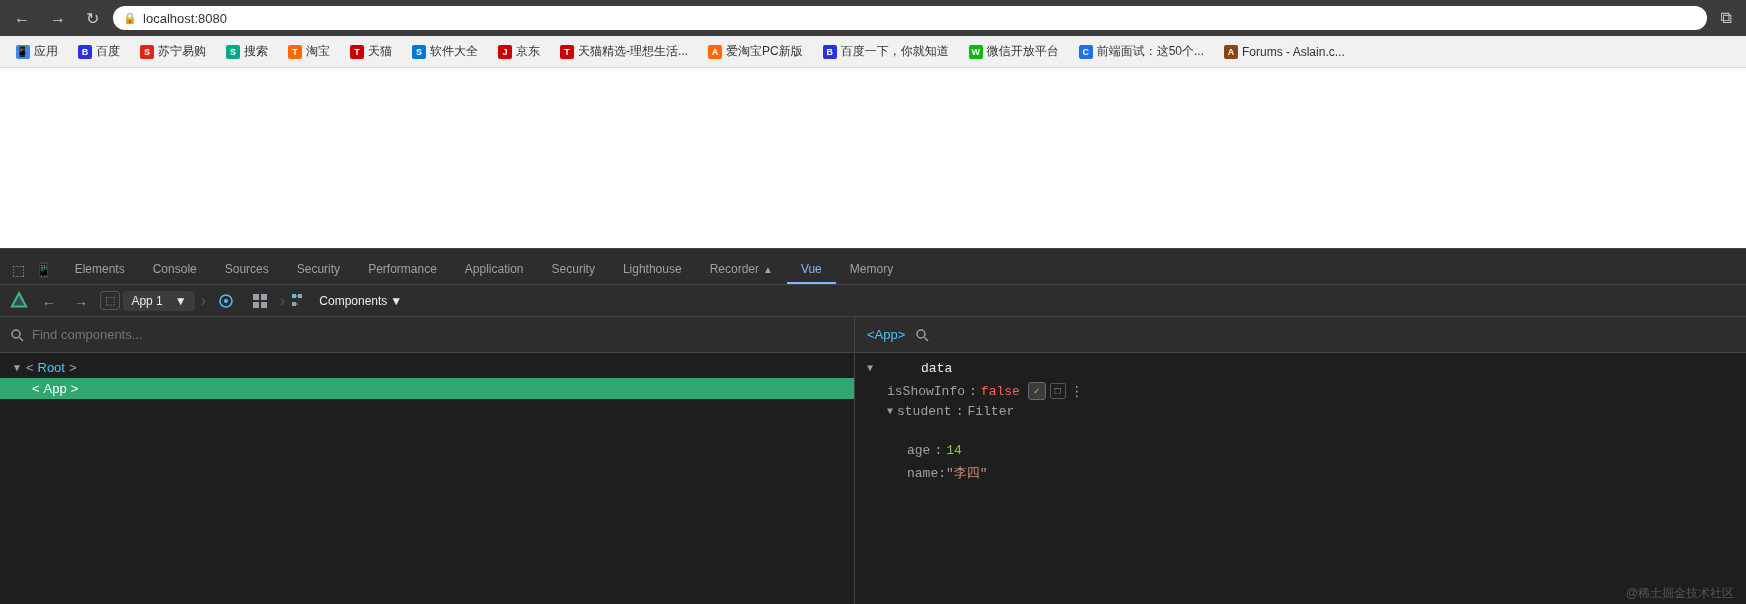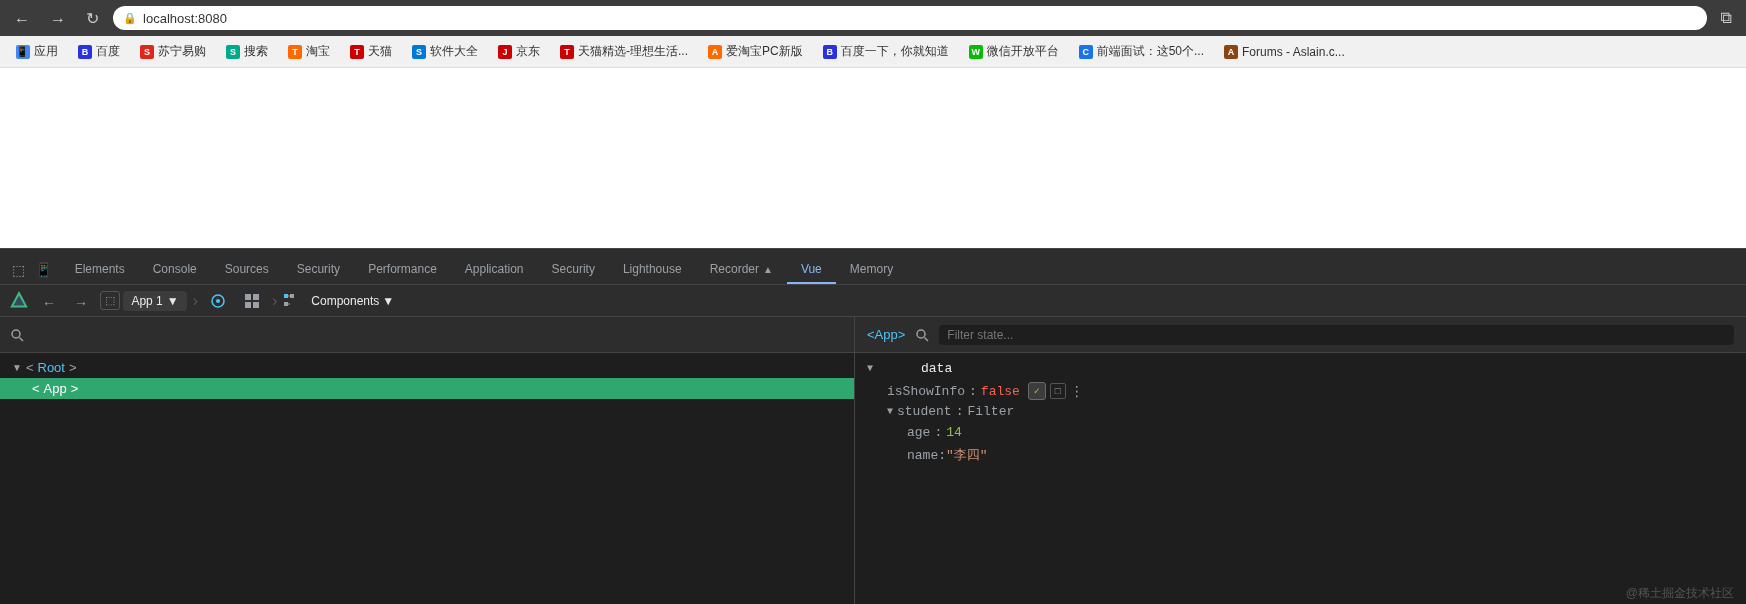--- a/index.html
+++ b/index.html
@@ -153,21 +153,21 @@
     .app-selector {
       background: #3c3c3c;
       border: none;
       border-radius: 4px;
       color: #e8eaed;
       font-size: 12px;
       padding: 3px 8px;
       cursor: pointer;
       display: flex;
       align-items: center;
-      gap: 4px;
+      gap: 12px;
     }
     .components-btn {
       background: none;
       border: none;
       color: #e8eaed;
       font-size: 12px;
       cursor: pointer;
       display: flex;
       align-items: center;
       gap: 3px;
@@ -464,20 +464,21 @@
   </div>
 
   <div class="devtools-main">
 
     <div class="devtools-left">
       <div class="search-bar">
         <svg width="14" height="14" viewBox="0 0 14 14">
             <circle cx="6" cy="6" r="4" fill="none" stroke="#9aa0a6" stroke-width="1.5"></circle>
             <line x1="9.5" y1="9.5" x2="13" y2="13" stroke="#9aa0a6" stroke-width="1.5"></line>
           </svg>
+        <input class="search-input" type="text" placeholder="Find components..." style="">
       </div>
       <div class="component-tree">
         <div class="tree-item">
           <span class="arrow">▼</span>
           <span class="tag-bracket">&lt;</span>
             <span class="tag">Root</span>
             <span class="tag-bracket">&gt;</span>
         </div>
         <div class="tree-item selected">
           <span class="arrow" style="margin-left:16px;"></span>
@@ -488,21 +489,20 @@
       </div>
     </div>
 
     <div class="devtools-right">
       <div class="right-header">
         <span class="app-tag">&lt;App&gt;</span>
         <svg width="14" height="14" viewBox="0 0 14 14">
             <circle cx="6" cy="6" r="4" fill="none" stroke="#9aa0a6" stroke-width="1.5"></circle>
             <line x1="9.5" y1="9.5" x2="13" y2="13" stroke="#9aa0a6" stroke-width="1.5"></line>
           </svg>
-        <input class="filter-input" type="text" placeholder="Filter state..." style="">
       </div>
 
       <div class="data-panel">
 
         <div class="data-section">
           <div class="data-section-header">
             <span class="data-arrow">▼</span>
             <span class="data-key">data</span>
           </div>
 
@@ -521,21 +521,21 @@
           </div>
 
           <div class="data-row" style="flex-direction:column;align-items:flex-start;">
             <div style="display:flex;align-items:center;gap:4px;">
               <span class="data-arrow">▼</span>
               <span class="data-row-key">student</span>
               <span class="data-row-colon">:</span>
               <span class="data-row-value-type">Filter</span>
             </div>
 
-            <div style="display:flex;align-items:center;gap:4px;padding-left:20px;margin-top:2px;">
+            <div style="display:flex;align-items:center;gap:4px;padding-left:20px;margin-top:20px;">
               <span class="data-row-key">age</span>
               <span class="data-row-colon">:</span>
               <span class="data-row-value-number">14</span>
             </div>
 
             <div style="display:flex;align-items:center;gap:0;padding-left:20px;margin-top:2px;">
               <span class="data-row-key">name</span>
               <span class="data-row-colon">:</span>
               <span class="data-row-value-string">"李四"</span>
             </div>

